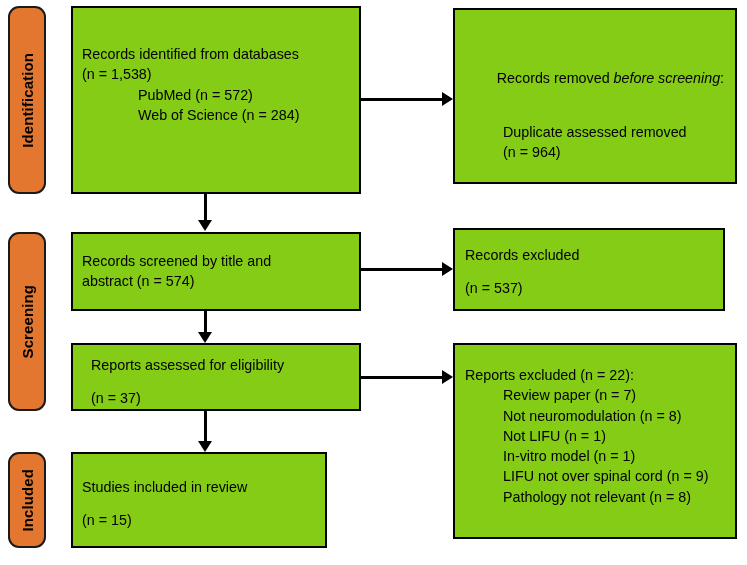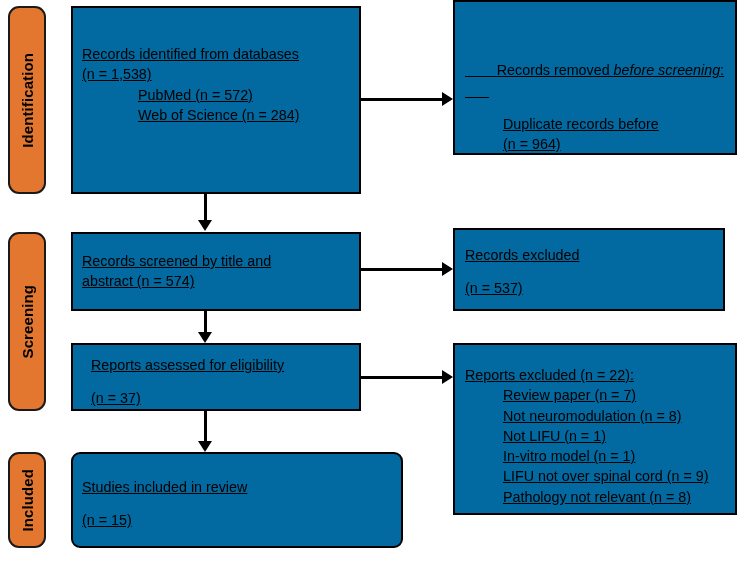--- a/index.html
+++ b/index.html
@@ -38,25 +38,24 @@
     font-size: 15px;
     color: #000000;
     letter-spacing: 0.1px;
     white-space: nowrap;
     line-height: 1;
   }
 
   
   .flow-box {
     position: absolute;
-    background: #0369a1;
+    background: #84cc16;
     border: 2.5px solid #000000;
     box-sizing: border-box;
     padding: 0;
-    text-decoration: underline;
   }
   .box-text {
     font-size: 14.3px;
     color: #000000;
     line-height: 1.42;
     white-space: pre-wrap;
   }
   .indented {
     padding-left: 56px;
   }
@@ -112,27 +111,27 @@
 
   <div class="flow-box" style="left:71px; top:6px; width:290px; height:188px;">
     <div style="padding:36px 8px 0 9px;">
       <div class="box-text">Records identified from databases</div>
       <div class="box-text">(n = 1,538)</div>
       <div class="box-text indented">PubMed (n = 572)</div>
       <div class="box-text indented">Web of Science (n = 284)</div>
     </div>
   </div>
 
-  <div class="flow-box" style="left:453px; top:0; width:284px; height:155px;">
+  <div class="flow-box" style="left:453px; top:8px; width:284px; height:176px;">
     <div style="padding:38px 8px 0 10px;">
       <div class="box-text">
         <span>Records removed </span><em>before screening</em><span>:</span>
       </div>
       <div class="gap-line"></div>
-      <div class="box-text indented-sm">Duplicate records before</div>
+      <div class="box-text indented-sm">Duplicate assessed removed</div>
       <div class="box-text indented-sm">(n = 964)</div>
     </div>
   </div>
 
   <div class="flow-box" style="left:71px; top:232px; width:290px; height:79px;">
     <div style="padding:17px 0 0 9px;">
       <div class="box-text">Records screened by title and</div>
       <div class="box-text">abstract (n = 574)</div>
     </div>
   </div>
@@ -146,33 +145,33 @@
   </div>
 
   <div class="flow-box" style="left:71px; top:343px; width:290px; height:68px;">
     <div style="padding:10px 8px 7px 9px;margin-left:9px;">
       <div class="box-text">Reports assessed for eligibility</div>
       <div class="gap-line"></div>
       <div class="box-text">(n = 37)</div>
     </div>
   </div>
 
-  <div class="flow-box" style="left:453px; top:343px; width:284px; height:172px;">
+  <div class="flow-box" style="left:453px; top:343px; width:284px; height:196px;">
     <div style="padding:20px 8px 0 10px;">
       <div class="box-text">Reports excluded (n = 22):</div>
       <div class="box-text indented-sm">Review paper (n = 7)</div>
       <div class="box-text indented-sm">Not neuromodulation (n = 8)</div>
       <div class="box-text indented-sm">Not LIFU (n = 1)</div>
       <div class="box-text indented-sm">In-vitro model (n = 1)</div>
       <div class="box-text indented-sm">LIFU not over spinal cord (n = 9)</div>
       <div class="box-text indented-sm">Pathology not relevant (n = 8)</div>
     </div>
   </div>
 
-  <div class="flow-box" style="left:71px; top:452px; width:332px; height:96px;border-radius:9px;">
+  <div class="flow-box" style="left:71px; top:452px; width:256px; height:96px;">
     <div style="padding:23px 8px 0 9px;">
       <div class="box-text">Studies included in review</div>
       <div class="gap-line"></div>
       <div class="box-text">(n = 15)</div>
     </div>
   </div>
 
   <div class="h-line" style="left:361px; top:98px; width:82px;"></div>
   <div class="arrow-right" style="left:442px; top:92px;"></div>
 

